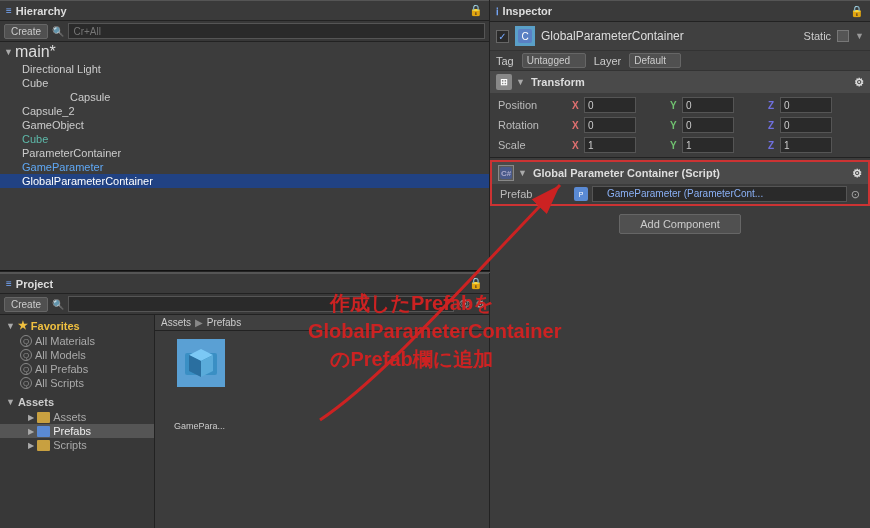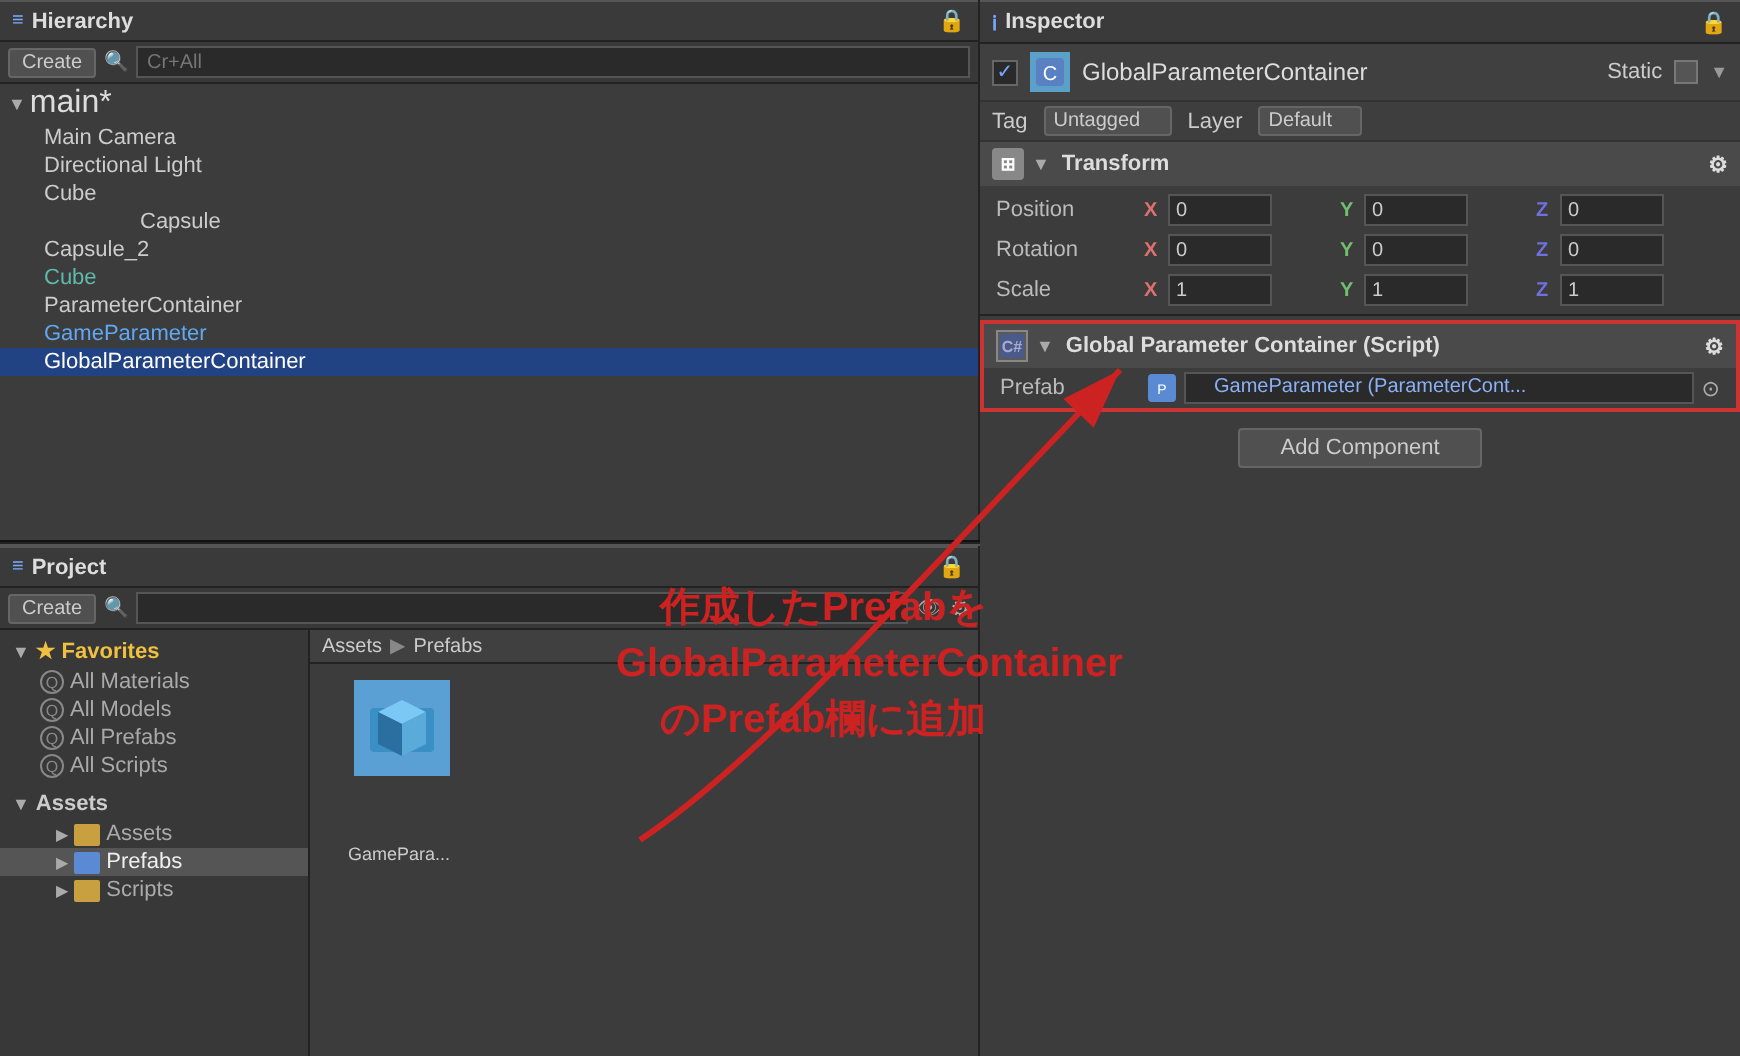--- a/index.html
+++ b/index.html
@@ -494,33 +494,33 @@
         <span style="color:#888;font-size:10px;">🔍</span>
         <input class="search-box" placeholder="Cr+All" style="">
       </div>
       <div class="hierarchy-content">
 
         <div class="tree-item tree-root">
           <span class="collapse-arrow">▼</span>
           <span style="color:#ddd;font-size:16px;"> main*</span>
         </div>
         <div class="tree-item" style="padding-left:22px;">
-          <span>Main Camera</span>
-        </div>
-        <div class="tree-item" style="padding-left:22px;">
           <span>Directional Light</span>
         </div>
         <div class="tree-item" style="padding-left:22px;">
           <span>Cube</span>
         </div>
         <div class="tree-item" style="padding-left:22px;margin-left:48px;">
           <span>Capsule</span>
         </div>
         <div class="tree-item" style="padding-left:22px;">
           <span>Capsule_2</span>
+        </div>
+        <div class="tree-item" style="padding-left:22px;">
+          <span>GameObject</span>
         </div>
         <div class="tree-item" style="padding-left:22px;">
           <span style="color:#5ebaaa;">Cube</span>
         </div>
         <div class="tree-item" style="padding-left:22px;">
           <span>ParameterContainer</span>
         </div>
         <div class="tree-item" style="padding-left:22px;">
           <span style="color:#5fa8f5;">GameParameter</span>
         </div>

